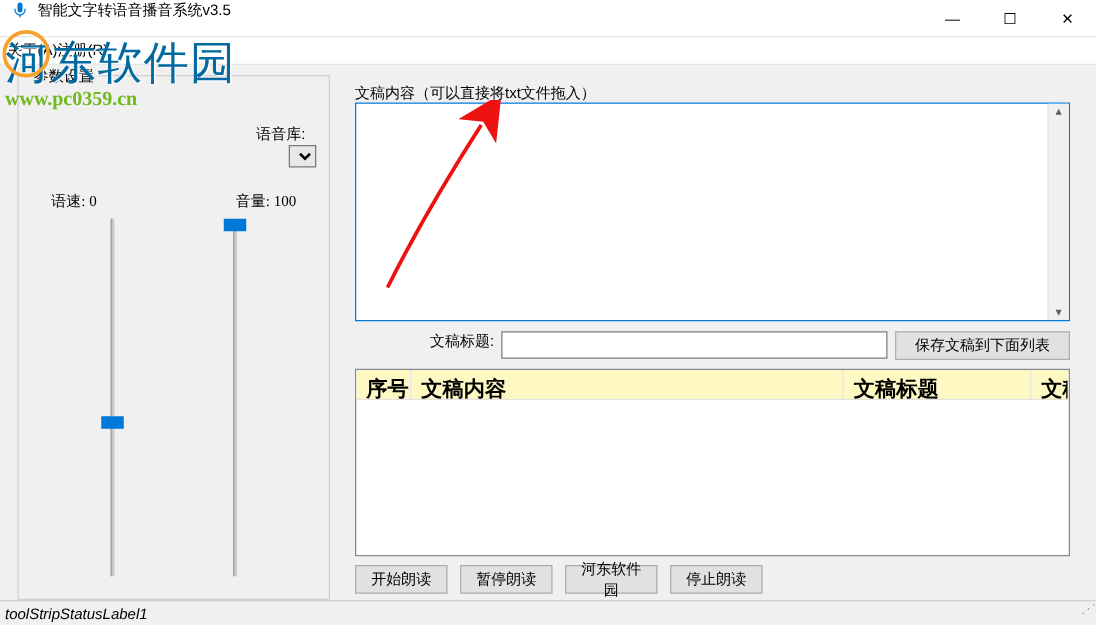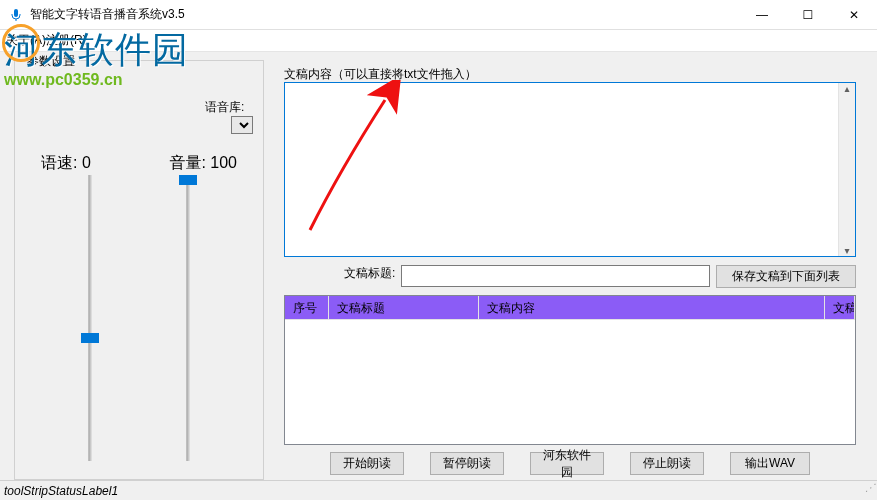--- a/index.html
+++ b/index.html
@@ -9,21 +9,20 @@
     background: #f0f0f0;
     width: 877px;
     height: 500px;
     overflow: hidden;
     position: relative;
   }
   .titlebar {
     height: 30px;
     background: #fff;
     display: flex;
-    align-items: center;
     padding-left: 8px;
     border-bottom: 1px solid #e0e0e0;
   }
   .titlebar .app-icon {
     width: 16px; height: 16px;
     margin-right: 6px;
     display: inline-flex; align-items:center; justify-content:center;
   }
   .title-text { flex: 1; color: #000; font-size: 12px; }
   .window-controls { display: flex; }
@@ -72,21 +71,22 @@
   .voice-lib-select {
     flex: 1; height: 22px;
     border: 1px solid #7a7a7a;
     background: #e8e8e8;
     font-size: 12px;
   }
   .slider-labels {
     position: absolute;
     top: 92px; left: 26px; right: 26px;
     display: flex; justify-content: space-between;
-    font-size: 16px;
+    font-size: 12px;
+    font-family: Liberation Serif, serif;
   }
   .sliders {
     position: absolute;
     top: 110px; bottom: 14px;
     left: 26px; right: 26px;
     display: flex; justify-content: space-around;
   }
   .vslider {
     position: relative;
     width: 28px;
@@ -154,39 +154,39 @@
     position: absolute;
     left: 284px; top: 243px;
     width: 572px; height: 150px;
     border: 1px solid #828790;
     background: #fff;
     overflow: hidden;
   }
   .list-header {
     display: flex;
     height: 24px;
-    background: #8b5cf6;
+    background: #fef9c3;
     border-bottom: 1px solid #e3e3e3;
-    font-size: 12px;
+    font-size: 17px;
+    font-weight: bold;
   }
   .list-header .col {
     padding: 4px 8px;
     border-right: 1px solid #e3e3e3;
     white-space: nowrap; overflow: hidden;
   }
   .col-seq { width: 44px; }
   .col-title { width: 150px; }
   .col-content { flex: 1; }
   .col-last { width: 30px; text-align:center; overflow:hidden;}
   .button-row {
     position: absolute;
     left: 284px; top: 400px;
     width: 572px;
-    display: flex; gap: 26px;
-    justify-content: center;
+    display: flex; gap: 10px;
   }
   .button-row .btn { width: 74px; }
   .button-row .btn.wide { width: 80px; }
   .statusbar {
     position: absolute;
     left: 0; right: 0; bottom: 0;
     height: 20px;
     background: #f0f0f0;
     border-top: 1px solid #d0d0d0;
     display: flex; align-items: center;
@@ -211,21 +211,21 @@
   }
   .watermark .line1 {
     font-size: 36px;
     color: #0369a1;
     letter-spacing: 1px;
     text-shadow: 1px 1px 0 #fff;
   }
   .watermark .line2 {
     font-size: 16px;
     color: #6fb91f;
-    font-family: Liberation Sans, sans-serif;
+    font-family: Liberation Serif, serif;
     font-weight: bold;
     margin-top: -4px;
   }
   .watermark .circle {
     position: absolute;
     left: -2px; top: -2px;
     width: 38px; height: 38px;
     border: 3px solid #f7a12a;
     border-radius: 50%;
   }
@@ -302,32 +302,31 @@
 
   <div class="doc-title-row">
     <span style="margin-left:60px">文稿标题:</span>
     <input type="text" value="" style="">
     <button class="btn" style="width:140px">保存文稿到下面列表</button>
   </div>
 
   <div class="list-box">
     <div class="list-header">
       <div class="col col-seq">序号</div>
+      <div class="col col-content">文稿内容</div>
       <div class="col col-title">文稿标题</div>
-      <div class="col col-content">文稿内容</div>
       <div class="col col-last">文稿</div>
     </div>
   </div>
 
   <div class="button-row">
     <button class="btn">开始朗读</button>
     <button class="btn">暂停朗读</button>
     <button class="btn">河东软件园</button>
     <button class="btn">停止朗读</button>
-    <button class="btn wide">输出WAV</button>
   </div>
 
 </div>
 
 <div class="statusbar">
   <span>toolStripStatusLabel1</span>
   <div class="resize-grip">⋰</div>
 </div>
 
 <div class="watermark">

